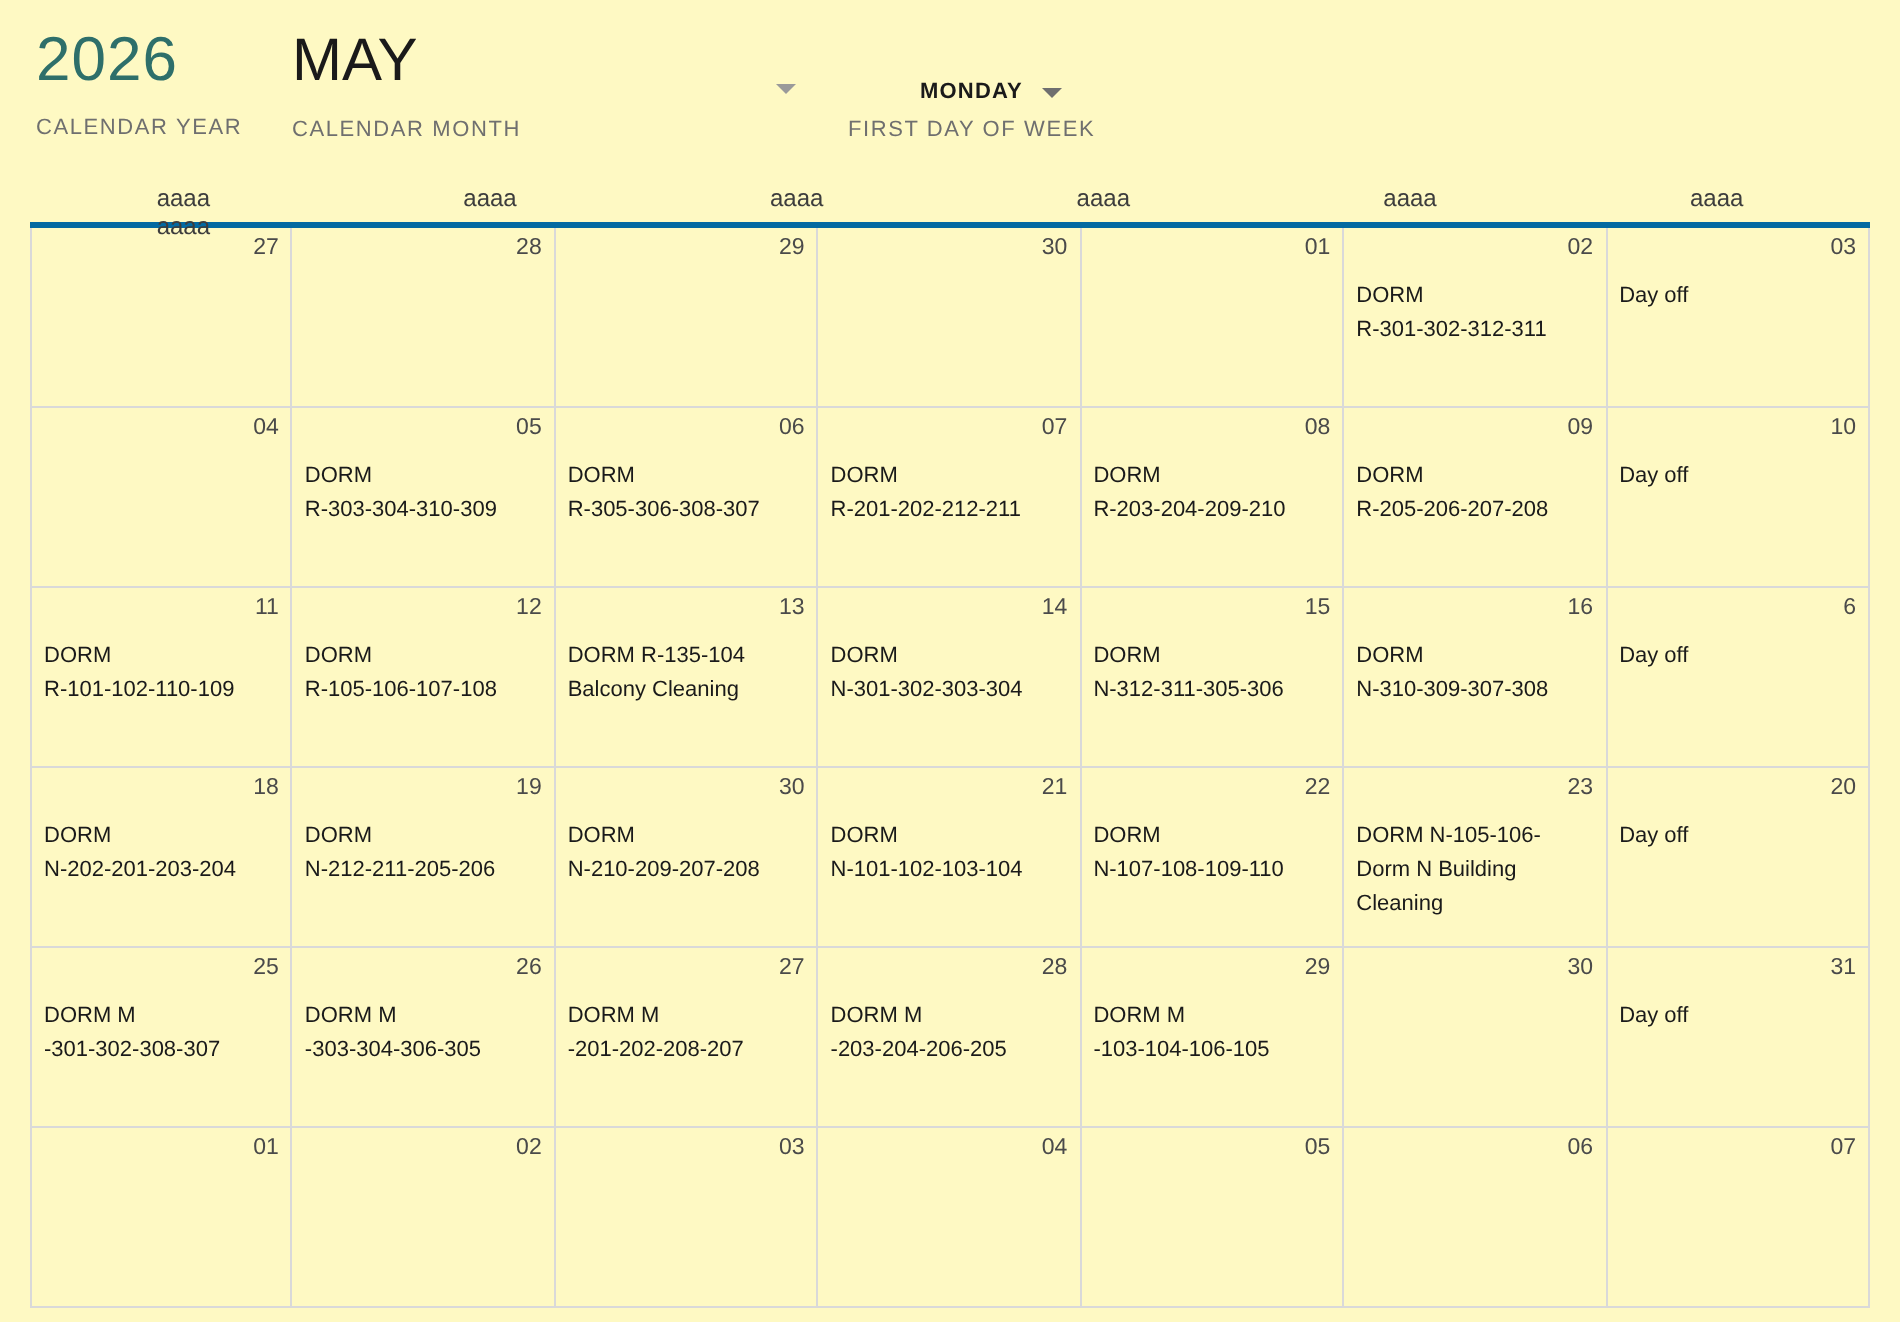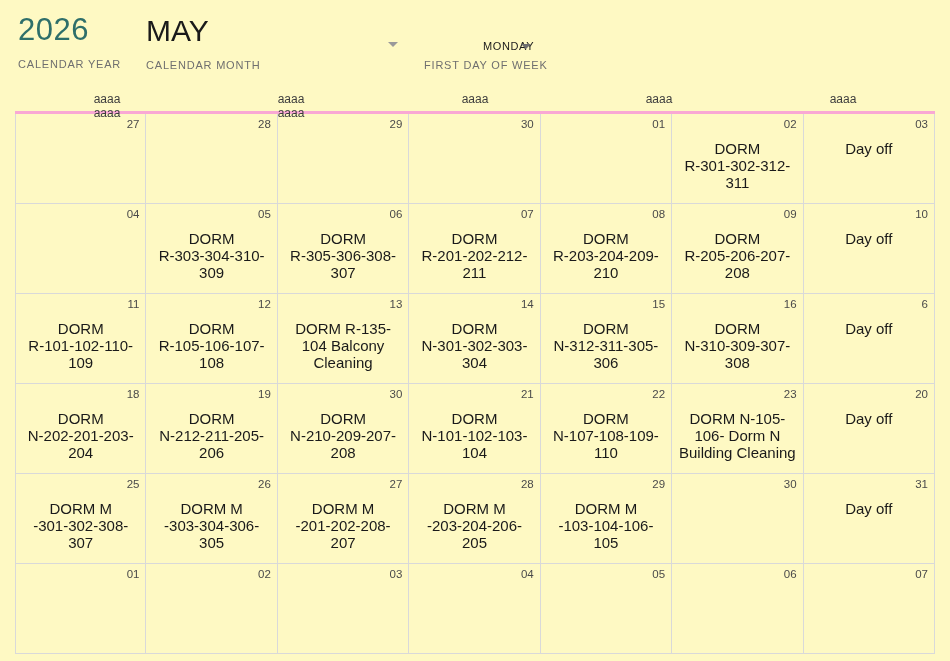--- a/index.html
+++ b/index.html
@@ -55,23 +55,23 @@
     position: absolute;
     left: 388px; top: 42px;
     width: 0; height: 0;
     border-left: 5px solid transparent;
     border-right: 5px solid transparent;
     border-top: 5px solid #9a9a9a;
     cursor: pointer;
   }
   .hdr-dow {
     position: absolute;
-    left: 483px; top: 40px;
-    font-size: 11px;
-    font-weight: normal;
+    left: 460px; top: 40px;
+    font-size: 11px;
+    font-weight: bold;
     color: #1a1a1a;
     letter-spacing: 0.6px;
   }
   .dow-dropdown-arrow {
     position: absolute;
     left: 521px; top: 44px;
     width: 0; height: 0;
     border-left: 5px solid transparent;
     border-right: 5px solid transparent;
     border-top: 5px solid #6f6f6f;
@@ -86,23 +86,23 @@
   }
 
   
   .cal {
     position: absolute;
     left: 15px; top: 92px;
     width: 920px;
   }
   .weekday-row {
     display: grid;
-    grid-template-columns: repeat(5, 1fr);
+    grid-template-columns: repeat(6, 1fr);
     height: 22px;
-    border-bottom: 3px solid #f9a8d4;
+    border-bottom: 3px solid #0369a1;
   }
   .weekday-cell {
     display: flex;
     align-items: center;
     justify-content: center;
     font-size: 12px;
     color: #3d3d3d;
   }
   .week-row {
     display: grid;
@@ -122,22 +122,22 @@
   .day-num {
     display: block;
     text-align: right;
     font-size: 11.5px;
     color: #4a4a4a;
     line-height: 14px;
   }
   .day-note {
     display: block;
     margin-top: 9px;
-    text-align: center;
-    font-size: 15px;
+    text-align: left;
+    font-size: 11px;
     color: #1a1a1a;
     line-height: 17px;
     word-break: break-word;
     white-space: pre-line;
   }
 </style>
 </head>
 <body>
 
 <div id="page">

